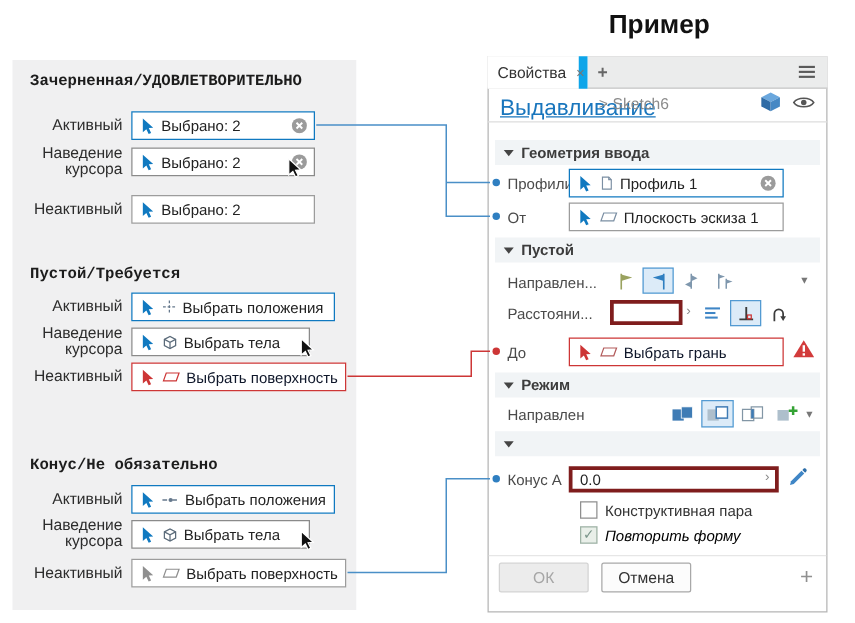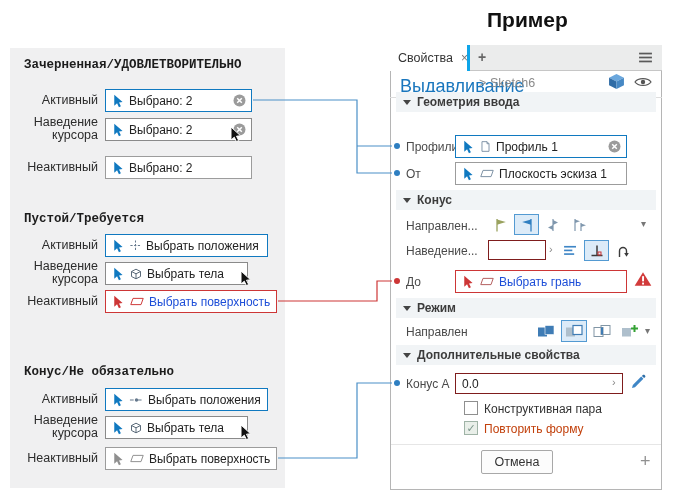--- a/index.html
+++ b/index.html
@@ -11,58 +11,58 @@
   
   .legendbg{position:absolute;left:10px;top:48px;width:275px;height:440px;background:#f0f0f1;}
   .ghead{position:absolute;font-size:12.5px;font-weight:bold;color:#1c1c1c;white-space:nowrap;font-family:Liberation Mono, monospace;}
   .lbl{position:absolute;left:8px;width:90px;text-align:right;font-size:12.5px;
        color:#2c2c2c;line-height:13px;}
   .fieldbox{position:absolute;display:flex;align-items:center;gap:4px;background:#fff;
             border:1px solid #9c9c9c;padding:0 5px;box-sizing:border-box;height:23px;
             font-size:12px;color:#222;white-space:nowrap;}
   .fieldbox.active{border-color:#1079c0;}
   .fieldbox.hover{border-color:#8a8a8a;}
-  .fieldbox.required{border-color:#cd3636;color:#1d4ed8;}
+  .fieldbox.required{border-color:#cd3636;color:#0f172a;}
   .icon{display:inline-block;flex:none;}
   .clear{margin-left:auto;}
 
   
   .panel{position:absolute;left:390px;top:45px;width:272px;height:445px;background:#fff;
          border:1px solid #b5b5b5;box-sizing:border-box;}
   .tabbar{position:absolute;left:390px;top:45px;width:272px;height:26px;background:#ebecec;
           border-bottom:1px solid #c6c6c6;box-sizing:border-box;}
   .tab{position:absolute;left:390px;top:45px;width:80px;height:26px;background:#fff;
-       border-right:3px solid #0ea5e9;box-sizing:border-box;display:flex;align-items:center;
+       border-right:7px solid #0ea5e9;box-sizing:border-box;display:flex;align-items:center;
        padding:0 8px;gap:8px;font-size:12.5px;color:#333;}
   .tabx{color:#777;font-size:12px;cursor:default;}
   .tabplus{position:absolute;left:478px;top:49px;font-size:14px;color:#666;font-weight:bold;}
   .link{color:#1976bd;text-decoration:underline;font-size:18px;}
   .crumb{font-size:12.5px;color:#8a8a8a;}
   .sechead{position:absolute;left:396px;display:flex;align-items:center;gap:6px;background:#f1f4f6;
            font-size:12px;font-weight:bold;color:#3c3c3c;padding:0 7px;box-sizing:border-box;
            height:20px;width:260px;}
   .tri{width:0;height:0;border-left:4px solid transparent;border-right:4px solid transparent;
        border-top:5px solid #444;}
   .plabel{position:absolute;left:406px;font-size:12px;color:#4a4a4a;white-space:nowrap;}
   .iconbtn{position:absolute;display:flex;align-items:center;justify-content:center;
            width:25px;height:21px;box-sizing:border-box;border:1px solid transparent;}
   .iconbtn.sel{background:#dcebf8;border:1px solid #539ad2;}
   .caret{position:absolute;font-size:10px;color:#777;}
   .caret::before{content:"▾";}
   .chev{position:absolute;font-size:11px;color:#888;}
   .chev::before{content:"›";}
-  .valuefield{position:absolute;background:#fff;border:1px solid #7f1d1d;box-sizing:border-box;
+  .valuefield{position:absolute;background:#fff;border:3px solid #7f1d1d;box-sizing:border-box;
               font-size:12px;color:#222;display:flex;align-items:center;padding:0 6px;}
   .chk{position:absolute;width:14px;height:14px;box-sizing:border-box;border:1px solid #8f8f8f;
        background:#fff;display:flex;align-items:center;justify-content:center;}
   .chk.checked{background:#e9efe9;border-color:#9fb3a6;}
   .check{font-size:11px;color:#7a958a;line-height:1;}
   .check::before{content:"✓";}
   .chklabel{position:absolute;font-size:12px;color:#333;}
-  .chklabel.dim{color:#c2410c;}
+  .chklabel.dim{color:#000000;font-style:italic;}
   .btn{position:absolute;display:flex;align-items:center;justify-content:center;font-size:12.5px;
        border:1px solid #a8a8a8;background:#fcfcfc;color:#333;box-sizing:border-box;border-radius:2px;}
   .btn.disabled{background:#ececec;border-color:#d3d3d3;color:#a6a6a6;}
   .footplus{position:absolute;font-size:18px;color:#909090;}
   .ftext{white-space:nowrap;}
 </style>
 </head>
 <body>
 
 <svg width="0" height="0" style="position:absolute" aria-hidden="true">
@@ -314,21 +314,21 @@
   <span class="abs crumb" style="left:479px;top:76px">&gt;</span>
   <span class="abs crumb" style="left:490px;top:76px">Sketch6</span>
   <svg class="abs" style="left:608px;top:73px" width="17" height="17">
       <use href="#i-cube3d"></use>
     </svg>
   <svg class="abs" style="left:634px;top:76px" width="18" height="12">
       <use href="#i-eye"></use>
     </svg>
   <div class="abs" style="left:390px;top:97px;width:272px;height:1px;background:#ddd"></div>
 
-  <div class="sechead" style="top:92px">
+  <div class="sechead" style="top:112px">
     <span class="tri"></span>
     <span>Геометрия ввода</span>
   </div>
 
   <div class="plabel" style="top:140px">Профили</div>
   <div class="fieldbox active" style="left:455px;top:135px;width:172px;z-index:2">
     <svg class="icon" width="14" height="14" style="color:#1079c0">
         <use href="#i-pointer"></use>
       </svg>
     <svg class="icon" width="13" height="13" style="color:#7b8fa3">
@@ -346,21 +346,21 @@
         <use href="#i-pointer"></use>
       </svg>
     <svg class="icon" width="16" height="11" style="color:#7b8fa3">
         <use href="#i-plane"></use>
       </svg>
     <span class="ftext">Плоскость эскиза 1</span>
   </div>
 
   <div class="sechead" style="top:190px">
     <span class="tri"></span>
-    <span>Конус</span>
+    <span>Пустой</span>
   </div>
 
   <div class="plabel" style="top:219px">Направлен...</div>
   <div class="iconbtn" style="left:488px;top:214px">
     <svg width="16" height="16" style="color:#9aa25f">
         <use href="#i-flag-r"></use>
       </svg>
   </div>
   <div class="iconbtn sel" style="left:514px;top:214px">
     <svg width="16" height="16" style="color:#2f7fc1">
@@ -372,21 +372,21 @@
         <use href="#i-arrows"></use>
       </svg>
   </div>
   <div class="iconbtn" style="left:566px;top:214px">
     <svg width="17" height="16" style="color:#7f97ad">
         <use href="#i-flag-2"></use>
       </svg>
   </div>
   <span class="caret" style="left:641px;top:218px"></span>
 
-  <div class="plabel" style="top:244px">Наведение...</div>
+  <div class="plabel" style="top:244px">Расстояни...</div>
   <div class="valuefield" style="left:488px;top:240px;width:58px;height:20px">
     <span></span>
   </div>
   <span class="chev" style="left:549px;top:243px"></span>
   <div class="iconbtn" style="left:558px;top:240px">
     <svg width="15" height="11" style="color:#3f86c6">
         <use href="#i-list"></use>
       </svg>
   </div>
   <div class="iconbtn sel" style="left:584px;top:240px">
@@ -437,37 +437,37 @@
   </div>
   <div class="iconbtn" style="left:617px;top:320px;width:26px;height:22px">
     <svg width="18" height="14">
         <use href="#i-bool-new"></use>
       </svg>
   </div>
   <span class="caret" style="left:645px;top:325px"></span>
 
   <div class="sechead" style="top:345px">
     <span class="tri"></span>
-    <span>Дополнительные свойства</span>
   </div>
 
   <div class="plabel" style="top:377px">Конус A</div>
   <div class="valuefield" style="left:455px;top:373px;width:168px;height:21px;z-index:2">
     <span>0.0</span>
   </div>
   <span class="chev" style="left:612px;top:376px;z-index:3"></span>
   <svg class="abs" style="left:630px;top:374px" width="16" height="16">
       <use href="#i-pencil"></use>
     </svg>
 
   <div class="chk" style="left:464px;top:401px"></div>
   <div class="chklabel" style="left:484px;top:402px">Конструктивная пара</div>
 
   <div class="chk checked" style="left:464px;top:421px">
     <span class="check"></span>
   </div>
   <div class="chklabel dim" style="left:484px;top:422px">Повторить форму</div>
 
   <div class="abs" style="left:391px;top:444px;width:270px;height:1px;background:#e6e6e6"></div>
+  <div class="btn disabled" style="left:399px;top:450px;width:72px;height:24px">ОК</div>
   <div class="btn" style="left:481px;top:450px;width:72px;height:24px">Отмена</div>
   <div class="footplus" style="left:640px;top:451px">+</div>
 
 </div>
 
 </body></html>

